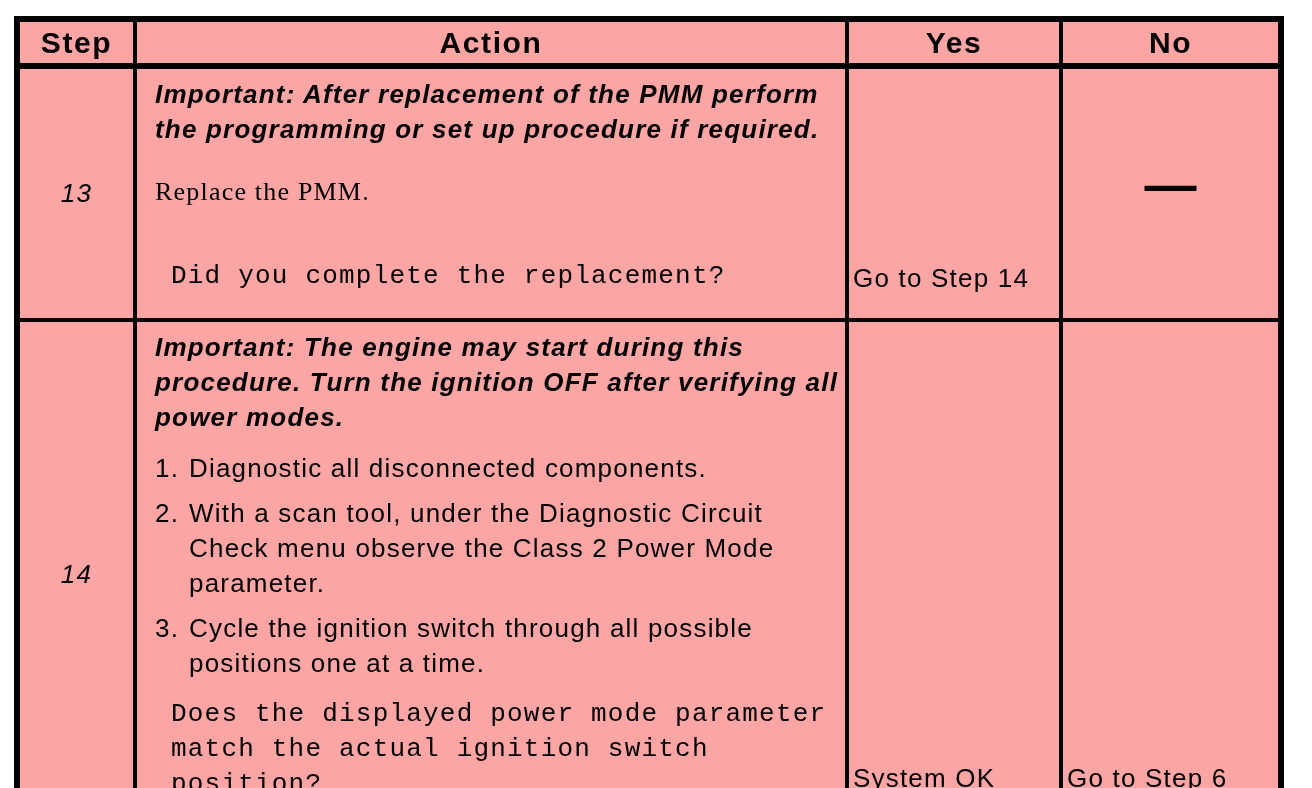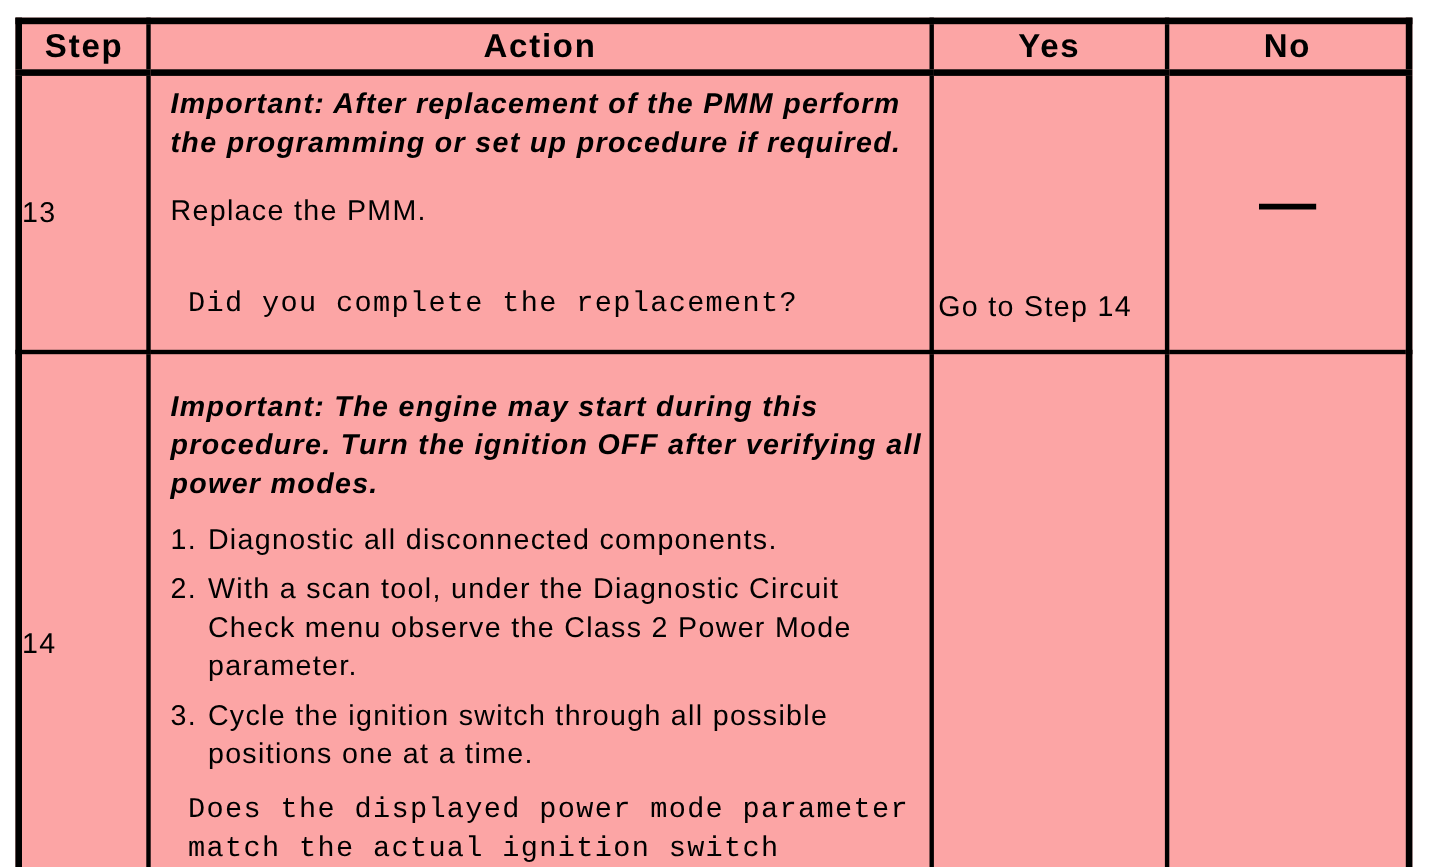--- a/index.html
+++ b/index.html
@@ -39,23 +39,24 @@
     padding: 0;
   }
   td {
     font-size: 26px;
     line-height: 35px;
     letter-spacing: 1.2px;
   }
   tr.row-13 { height: 246px; }
   tr.row-14 { height: 452px; }
   td.step-cell {
-    text-align: left;
+    text-align: center;
     vertical-align: middle;
     padding: 0;
+    font-style: italic;
   }
   td.action-cell {
     vertical-align: top;
     padding: 8px 0 8px 18px;
   }
   td.result-cell {
     text-align: left;
     vertical-align: bottom;
     padding: 0 4px;
   }
@@ -65,23 +66,24 @@
     text-align: center;
     vertical-align: middle;
     padding: 0;
   }
   .important {
     font-weight: bold;
     font-style: italic;
     margin: 0;
   }
   .important.gap-r13 { margin-bottom: 27px; }
-  .important.gap-r14 { margin-bottom: 16px; margin-top: 22px; }
+  .important.gap-r14 { margin-bottom: 16px; }
   .action-line {
     margin: 0 0 50px 0;
+    font-family: Liberation Serif, serif;
   }
   .num-item {
     display: flex;
     align-items: flex-start;
     margin: 0 0 10px 0;
   }
   .num-item .num {
     flex: none;
     width: 34px;
   }

